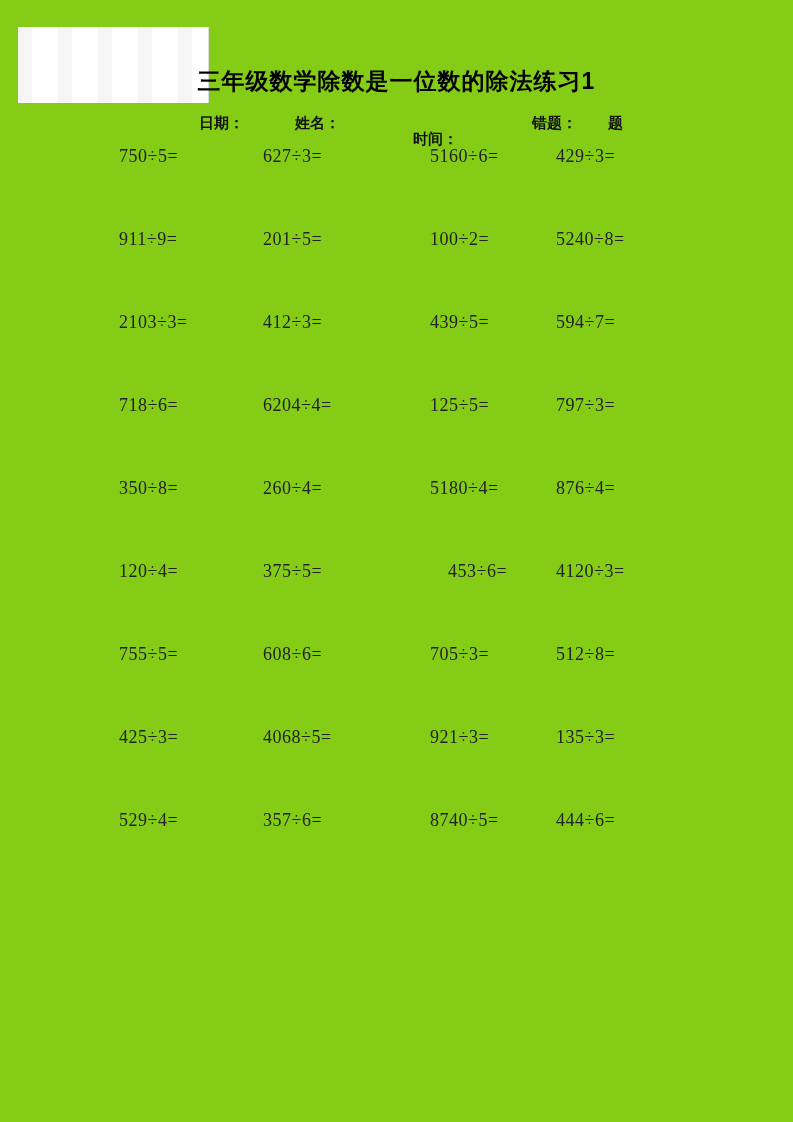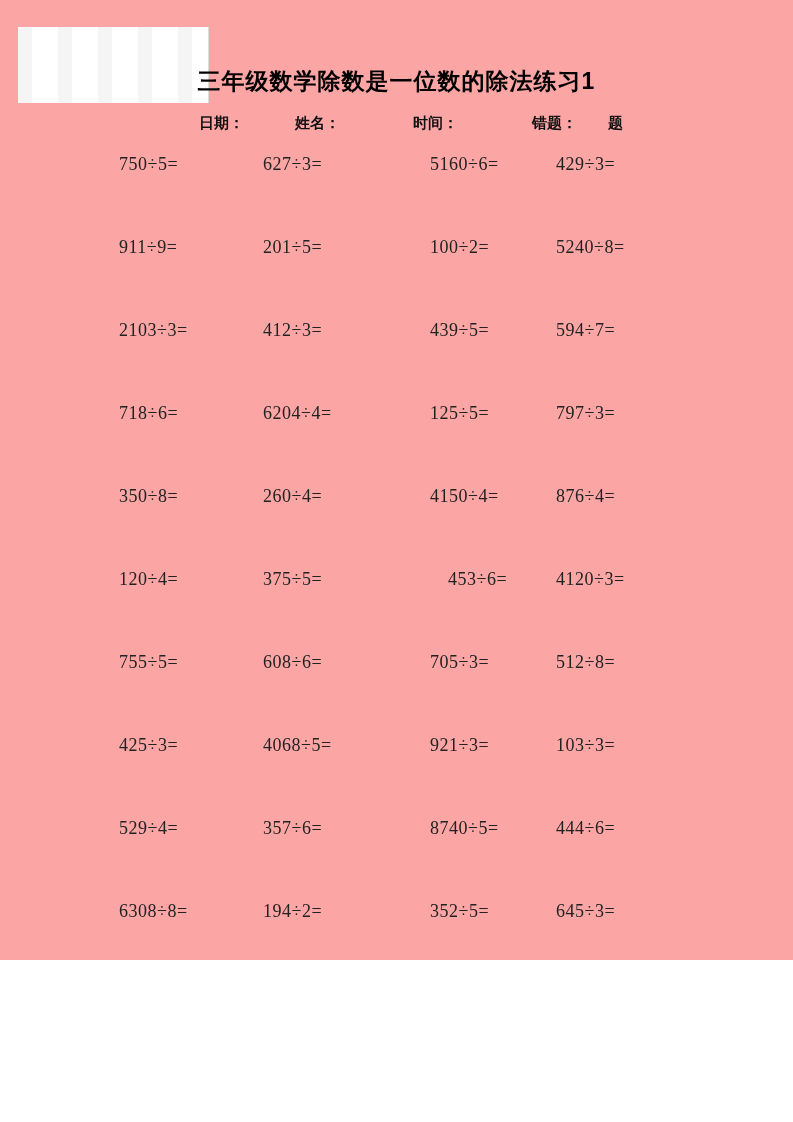--- a/index.html
+++ b/index.html
@@ -3,22 +3,22 @@
 <meta charset="utf-8">
 <style>
   html, body {
     margin: 0;
     padding: 0;
     background: #ffffff;
   }
   .page {
     position: relative;
     width: 793px;
-    height: 960px;
-    background: #fca5a5;
+    height: 1122px;
+    background: #84cc16;
     overflow: hidden;
     font-family: "Liberation Serif", "DejaVu Serif", serif;
     color: #1f1f1f;
   }
   
   .artifact {
     position: absolute;
     left: 18px;
     top: 27px;
     width: 190px;
@@ -50,27 +50,27 @@
     width: 100%;
     height: 22px;
     font-family: "Liberation Sans", "DejaVu Sans", sans-serif;
     font-size: 15px;
     font-weight: bold;
     color: #111111;
   }
   .header-row span { position: absolute; top: 0; white-space: nowrap; }
   .h-date   { left: 185px; }
   .h-name   { left: 281px; }
-  .h-time   { left: 399px; }
+  .h-time   { left: 399px; margin-top: 16px; }
   .h-errors { left: 518px; }
   .h-unit   { left: 594px; }
 
   .problems {
     position: absolute;
-    top: 154px;
+    top: 146px;
     left: 0;
     width: 100%;
   }
   .prow {
     position: relative;
     height: 83px;
     width: 100%;
   }
   .pcell {
     position: absolute;
@@ -130,21 +130,21 @@
     <div class="prow">
       <span class="pcell c1">718÷6=</span>
       <span class="pcell c2">6204÷4=</span>
       <span class="pcell c3">125÷5=</span>
       <span class="pcell c4">797÷3=</span>
     </div>
 
     <div class="prow">
       <span class="pcell c1">350÷8=</span>
       <span class="pcell c2">260÷4=</span>
-      <span class="pcell c3">4150÷4=</span>
+      <span class="pcell c3">5180÷4=</span>
       <span class="pcell c4">876÷4=</span>
     </div>
 
     <div class="prow">
       <span class="pcell c1">120÷4=</span>
       <span class="pcell c2">375÷5=</span>
       <span class="pcell c3">453÷6=</span>
       <span class="pcell c4">4120÷3=</span>
     </div>
 
@@ -152,32 +152,26 @@
       <span class="pcell c1">755÷5=</span>
       <span class="pcell c2">608÷6=</span>
       <span class="pcell c3">705÷3=</span>
       <span class="pcell c4">512÷8=</span>
     </div>
 
     <div class="prow">
       <span class="pcell c1">425÷3=</span>
       <span class="pcell c2">4068÷5=</span>
       <span class="pcell c3">921÷3=</span>
-      <span class="pcell c4">103÷3=</span>
+      <span class="pcell c4">135÷3=</span>
     </div>
 
     <div class="prow">
       <span class="pcell c1">529÷4=</span>
       <span class="pcell c2">357÷6=</span>
       <span class="pcell c3">8740÷5=</span>
       <span class="pcell c4">444÷6=</span>
     </div>
 
 
-    <div class="prow">
-      <span class="pcell c1">6308÷8=</span>
-      <span class="pcell c2">194÷2=</span>
-      <span class="pcell c3">352÷5=</span>
-      <span class="pcell c4">645÷3=</span>
-    </div>
 
   </div>
 </div>
 
 </body></html>

